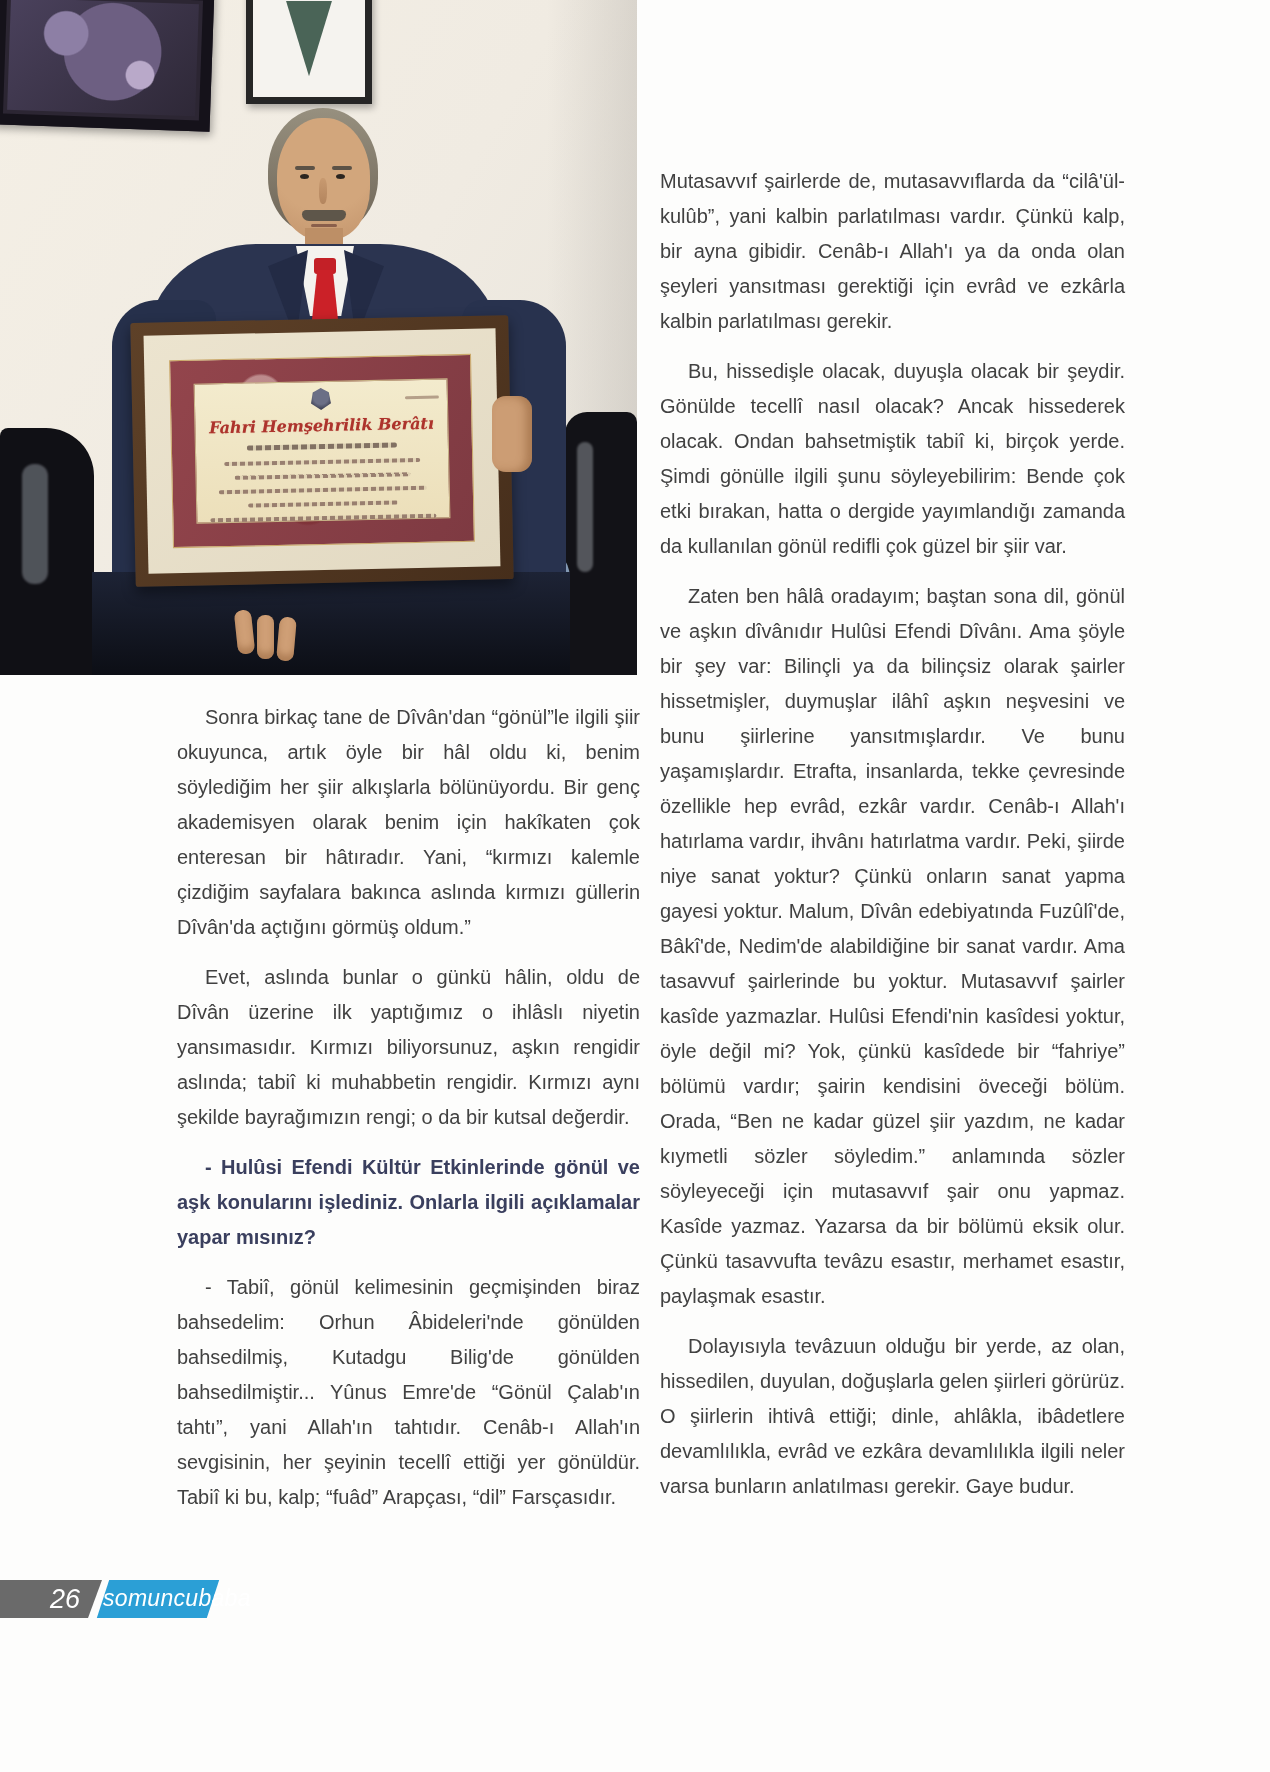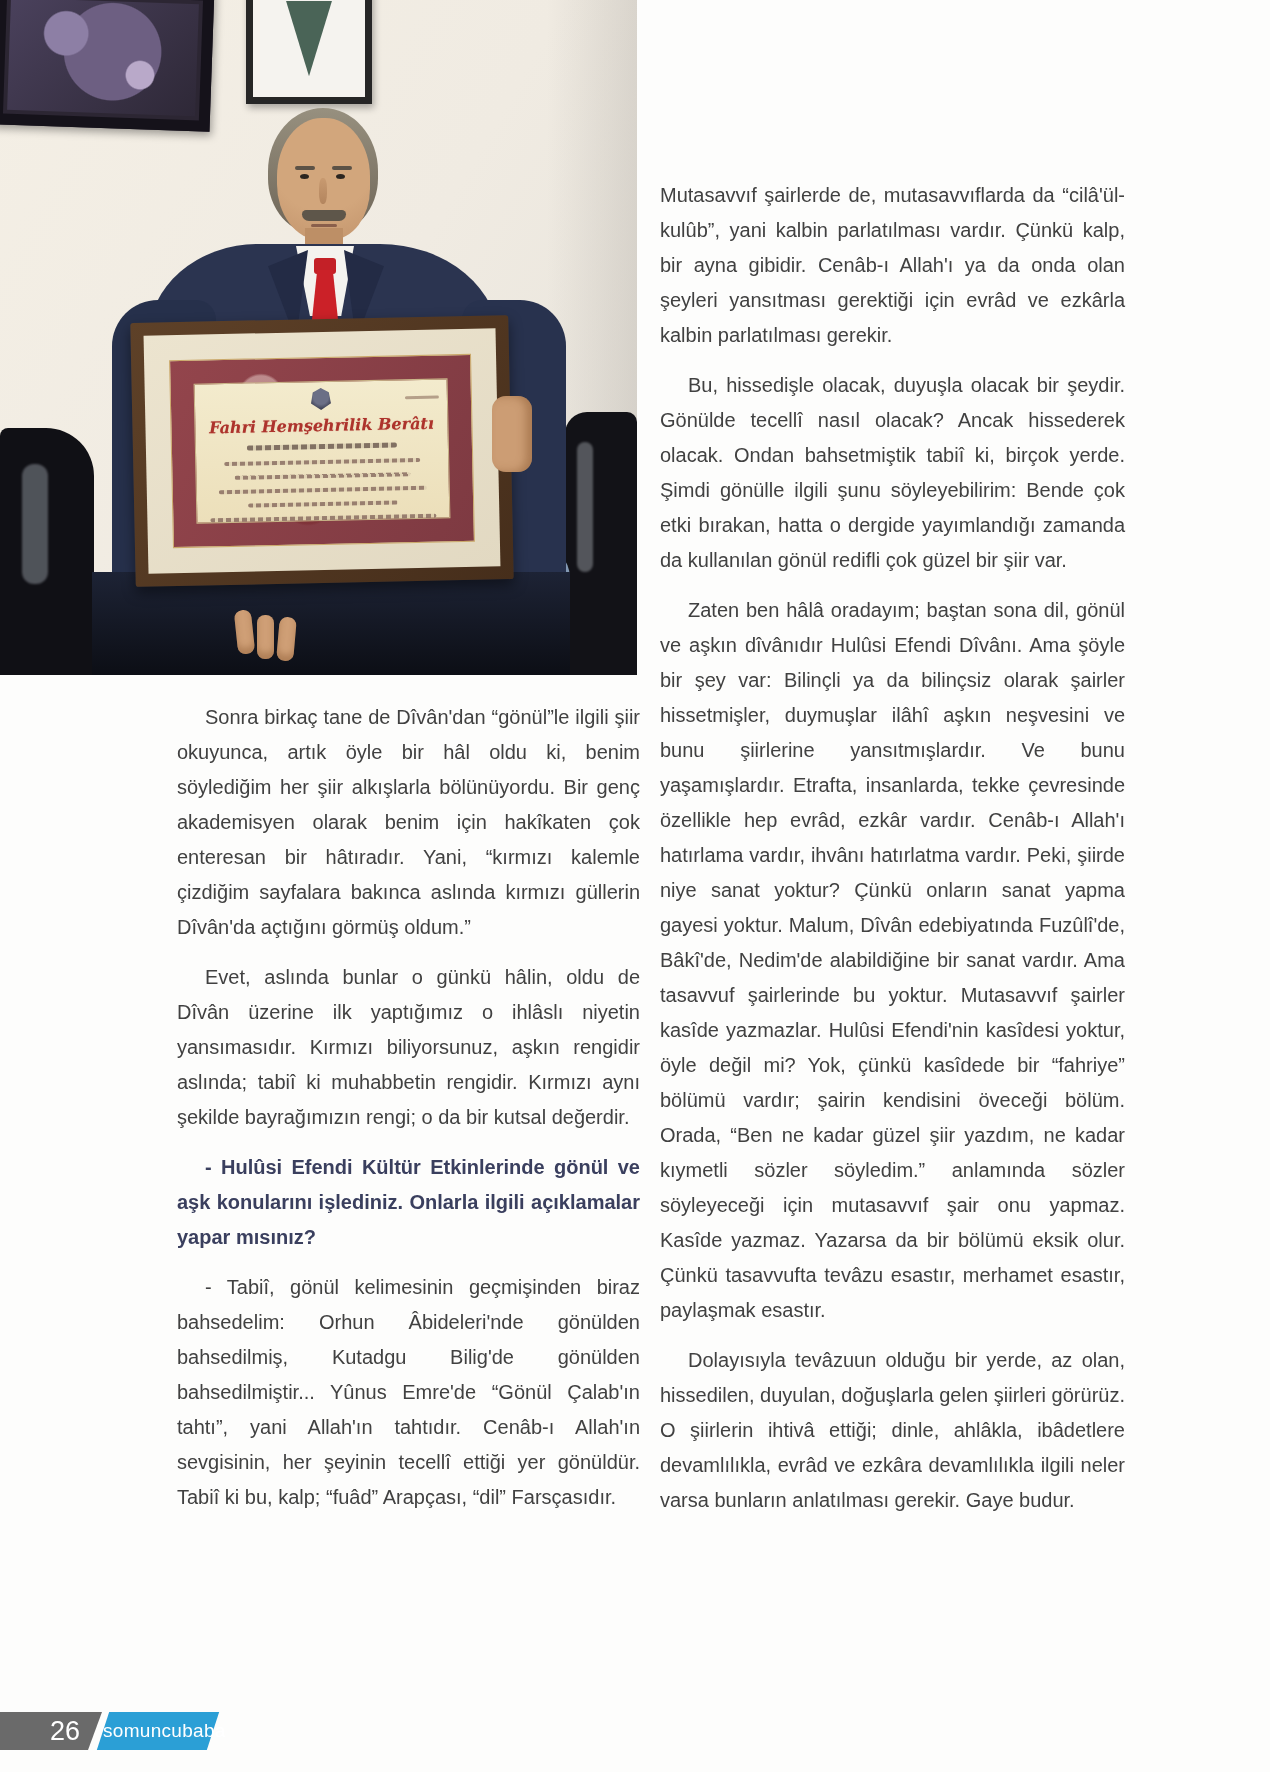--- a/index.html
+++ b/index.html
@@ -98,32 +98,32 @@
   .chair-blue .dk{position:absolute;left:52px;top:40px;width:100px;height:91px;background:#1d2a47;border-radius:12px 18px 0 0;}
   .chair-blue .md{position:absolute;left:0;top:86px;width:70px;height:45px;background:#2c3b63;}
   .chair-right{position:absolute;left:565px;top:412px;width:72px;height:263px;
     background:#121217;border-radius:22px 10px 0 0;}
   .chair-right .sheen{position:absolute;left:12px;top:30px;width:16px;height:130px;background:#a3a8ae;opacity:.45;border-radius:8px;filter:blur(1px);}
   
   .col{position:absolute;color:#414141;font-size:20px;line-height:35px;text-align:justify;}
   .col p{margin:0 0 15px 0;}
   .col p.ind{text-indent:28px;}
   .col-left{left:177px;top:700px;width:463px;}
-  .col-right{left:660px;top:178px;width:465px;}
+  .col-right{left:660px;top:164px;width:465px;}
   p.question{font-weight:bold;color:#3a3f5e;}
   
-  .footer{position:absolute;left:0;top:1712px;height:38px;width:100%;}
+  .footer{position:absolute;left:0;top:1580px;height:38px;width:100%;font-style:italic;}
   .pagenum-bar{position:absolute;left:0;top:0;width:102px;height:38px;background:#6a6a6a;
     clip-path:polygon(0 0,100% 0,calc(100% - 14px) 100%,0 100%);
     color:#fff;font-size:27px;line-height:38px;text-align:right;padding-right:0;box-sizing:border-box;}
   .pagenum-bar span{display:inline-block;margin-right:22px;}
   .logo-bar{position:absolute;left:103px;top:0;width:110px;height:38px;background:#2b9fd6;
     transform:skewX(-18deg);transform-origin:50% 50%;}
   .logo-text{position:absolute;left:103px;top:0;width:110px;height:38px;
-    color:#fff;font-size:19px;line-height:37px;text-align:center;letter-spacing:.3px;font-weight:400;}
+    color:#fff;font-size:23px;line-height:37px;text-align:center;letter-spacing:.3px;font-weight:400;}
 </style>
 </head>
 <body>
 
 <div class="photo">
   <div class="wall-shade"></div>
   <div class="frame-a">
       <div class="art"></div>
     </div>
   <div class="frame-b">

